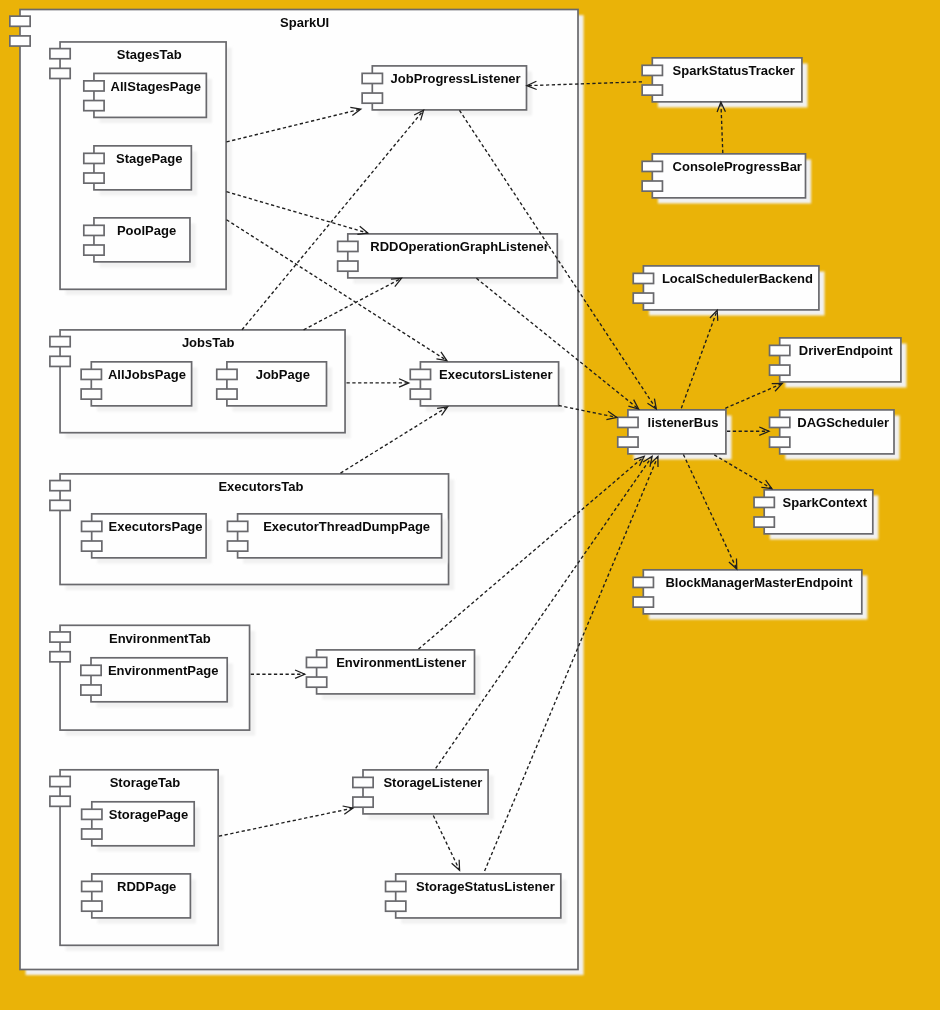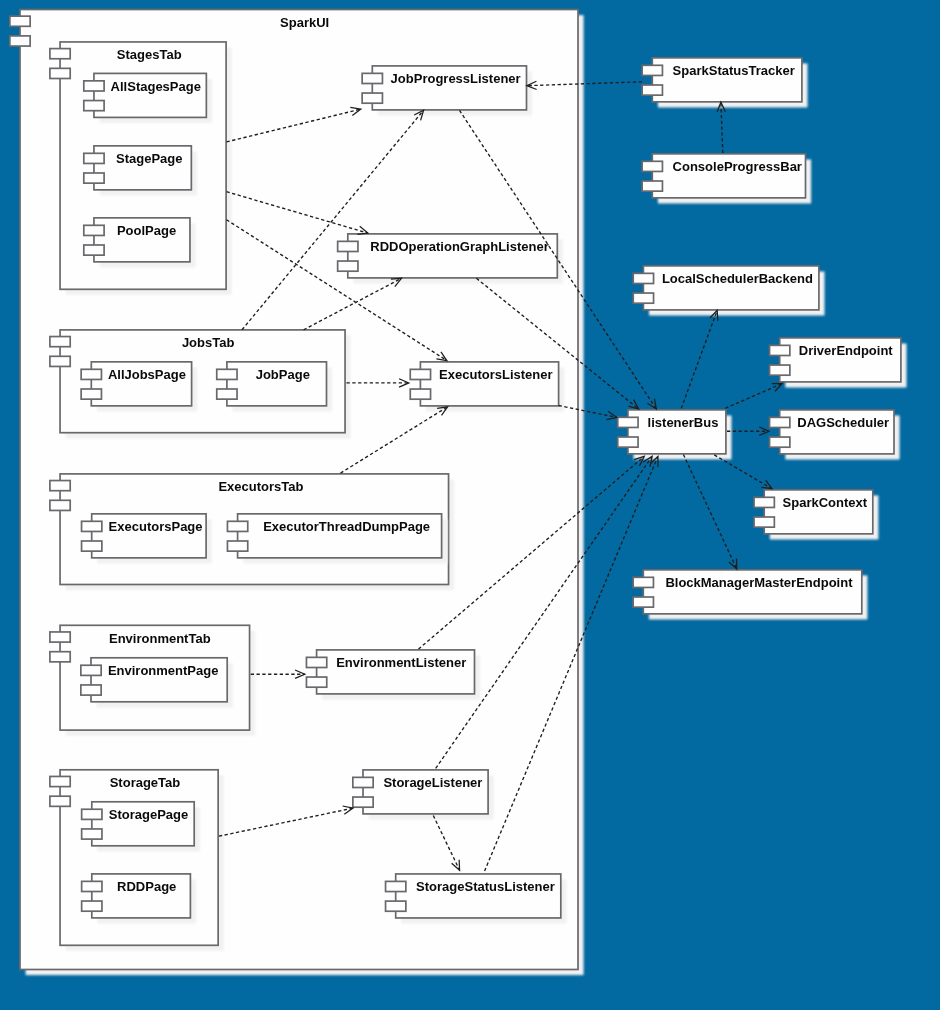--- a/index.html
+++ b/index.html
@@ -1,19 +1,19 @@
 <!DOCTYPE html>
 <html><head>
 <meta charset="utf-8">
 <title>SparkUI component diagram</title>
 <style>
   html,body{margin:0;padding:0;background:#FFFFFF;}
   body{width:940px;height:1010px;overflow:hidden;
        font-family:"Liberation Sans",sans-serif;}
-  #canvas{position:relative;width:940px;height:1010px;background:#0369a1;}
+  #canvas{position:relative;width:940px;height:1010px;background:#eab308;}
   svg#diagram{position:absolute;left:0;top:0;width:940px;height:1010px;
        font-family:"Liberation Sans",sans-serif;}
   svg#diagram text{font-size:13px;font-weight:bold;fill:#0A0A0A;
        text-anchor:start;dominant-baseline:auto;
        -webkit-font-smoothing:antialiased;}
   svg#diagram{will-change:transform;transform:translateZ(0);}
   .nodebox{fill:#FEFEFE;stroke:#69696D;stroke-width:1.7;}
   .nodetab{fill:#FEFEFE;stroke:#69696D;stroke-width:1.7;}
   .nodeshadow{fill:#F1F1F1;filter:url(#softshadow);}
   .edgeline{fill:none;stroke:#1E1E1E;stroke-width:1.35;stroke-dasharray:3.3 2.5;}

